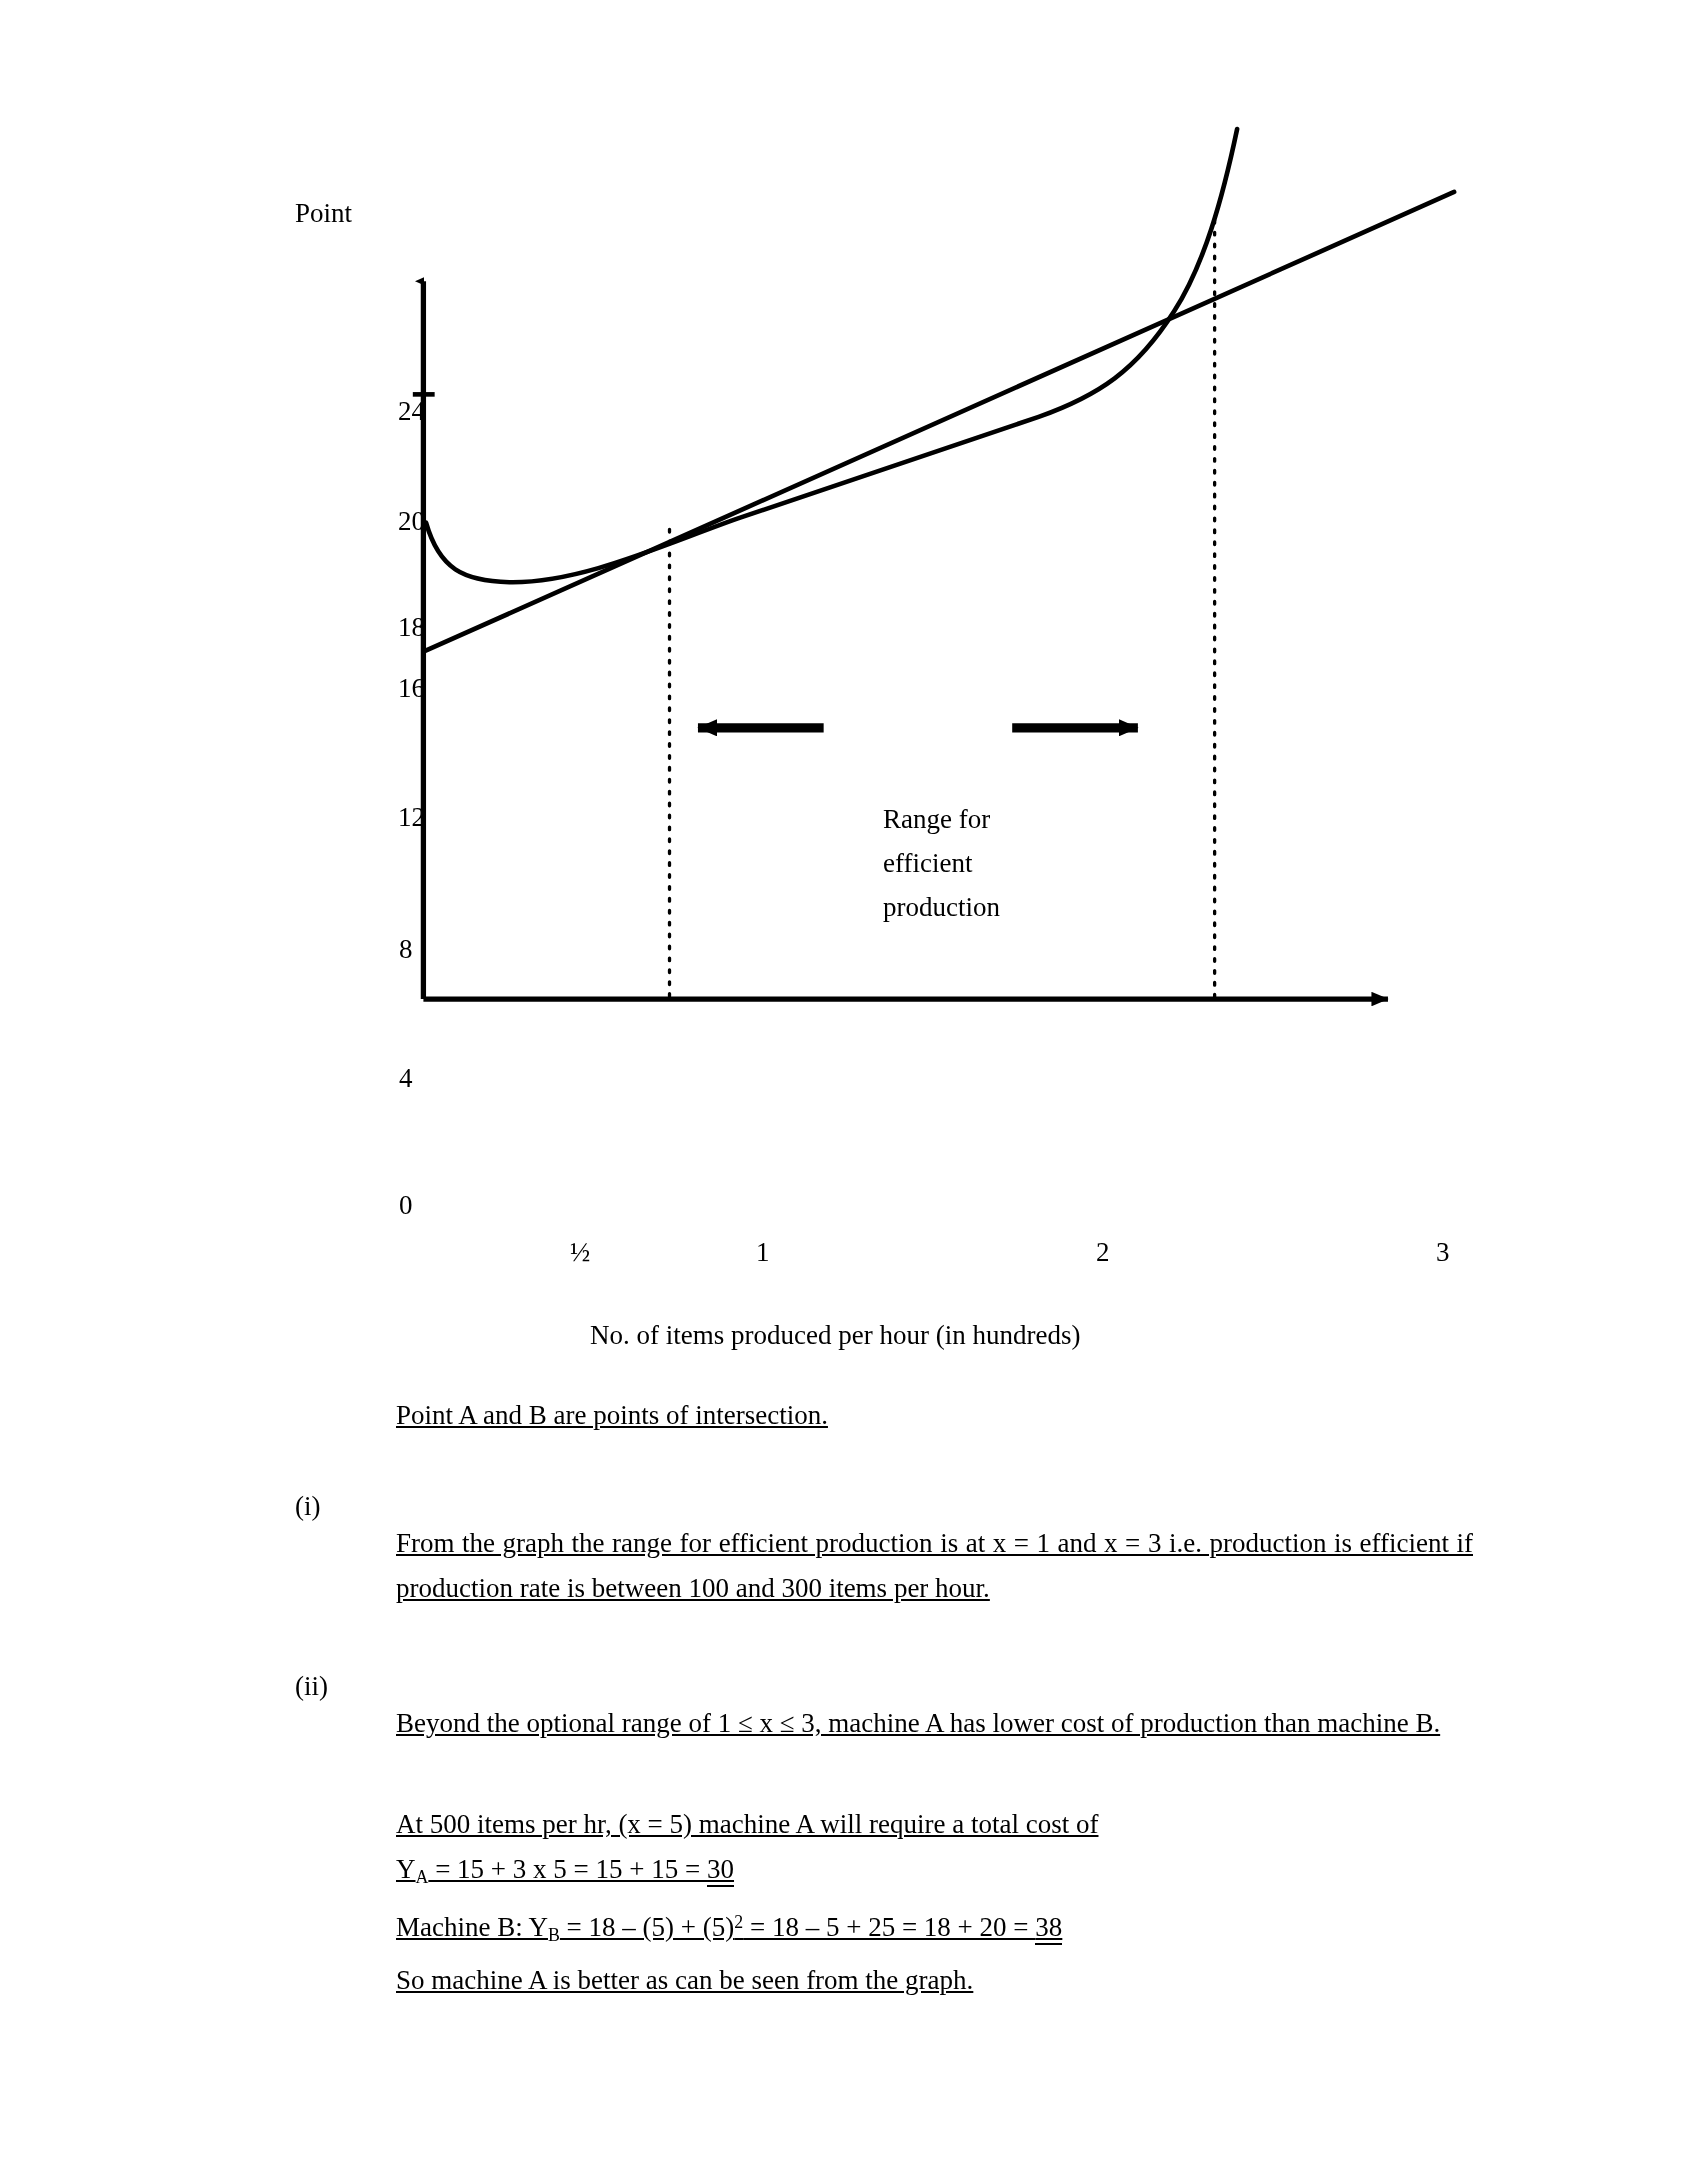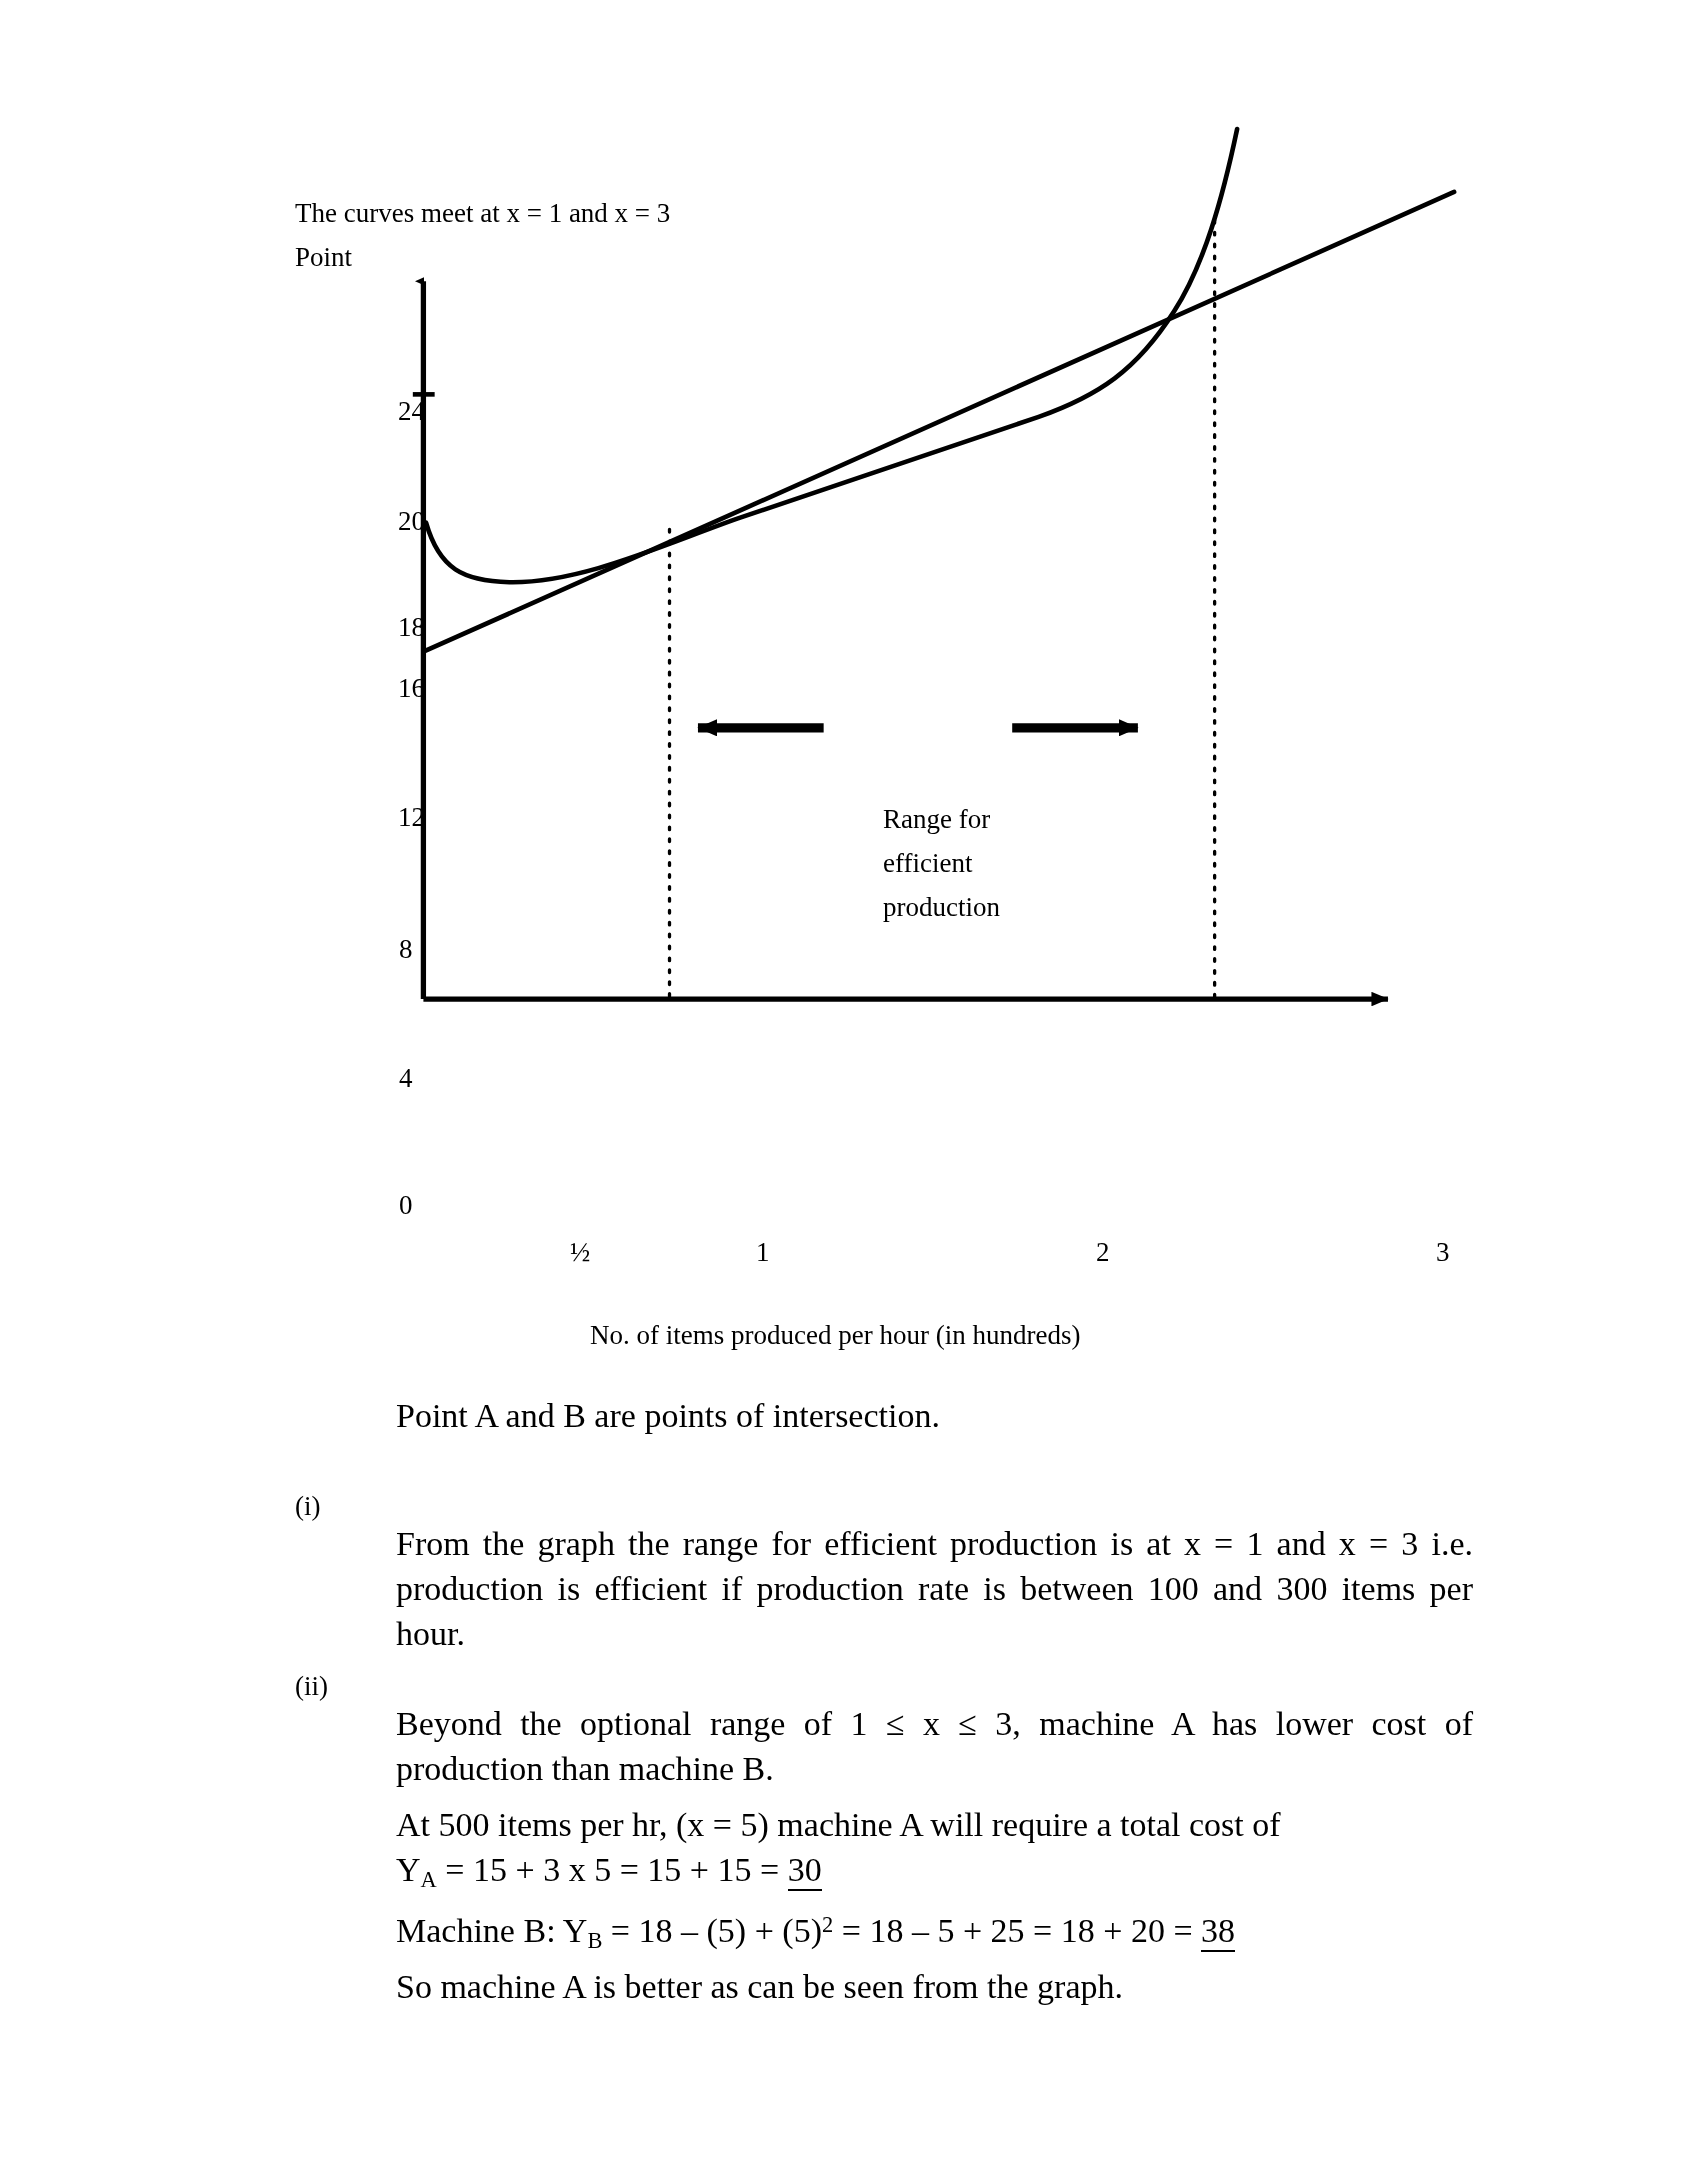--- a/index.html
+++ b/index.html
@@ -51,22 +51,23 @@
 
   .annot {
     position: absolute;
     font-size: 27px;
     line-height: 44px;
   }
 
   
   .para {
     position: absolute;
-    font-size: 34px;
+    font-size: 27px;
     line-height: 45px;
+    text-decoration: underline;
   }
   .para.just {
     text-align: justify;
     text-align-last: left;
     margin-top: 37px;
   }
   .marker {
     position: absolute;
     font-size: 27px;
     line-height: 45px;
@@ -84,21 +85,20 @@
     vertical-align: 0.45em;
   }
   .eqline { display: block; white-space: pre; }
 </style>
 </head>
 <body>
 
 <div class="page">
 
   <div id="header-block">
-    <span class="hline">The curves meet at x = 1 and x = 3</span>
     <span class="hline">Point</span>
   </div>
 
   <div id="figure">
 
     <svg width="1687" height="1363" viewBox="0 0 2550 2060">
       <defs>
         <marker id="arrowUp" markerWidth="12" markerHeight="14" refX="6" refY="13" orient="auto" markerUnits="userSpaceOnUse">
           <path d="M6 0 L12 14 L0 14 Z" fill="#000"></path>
         </marker>

